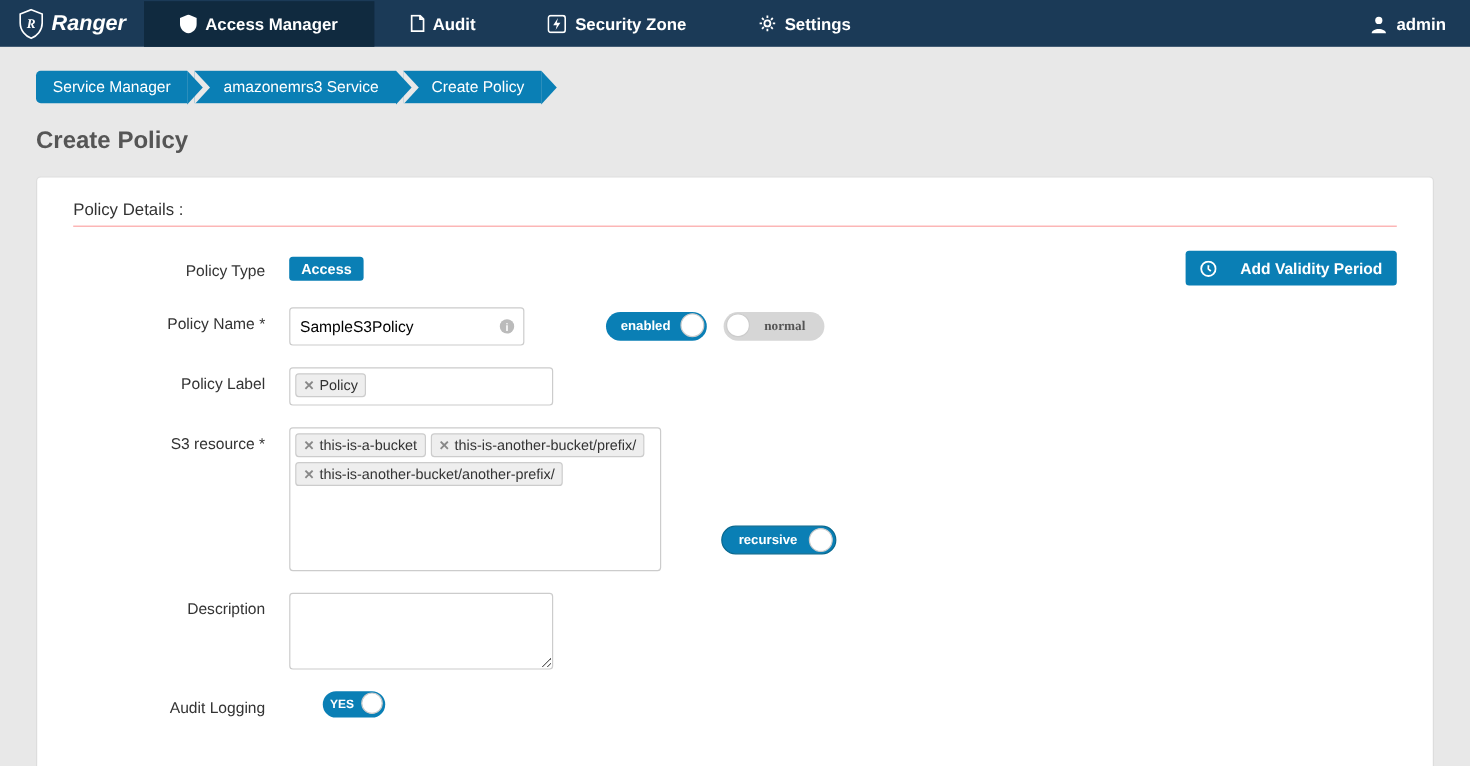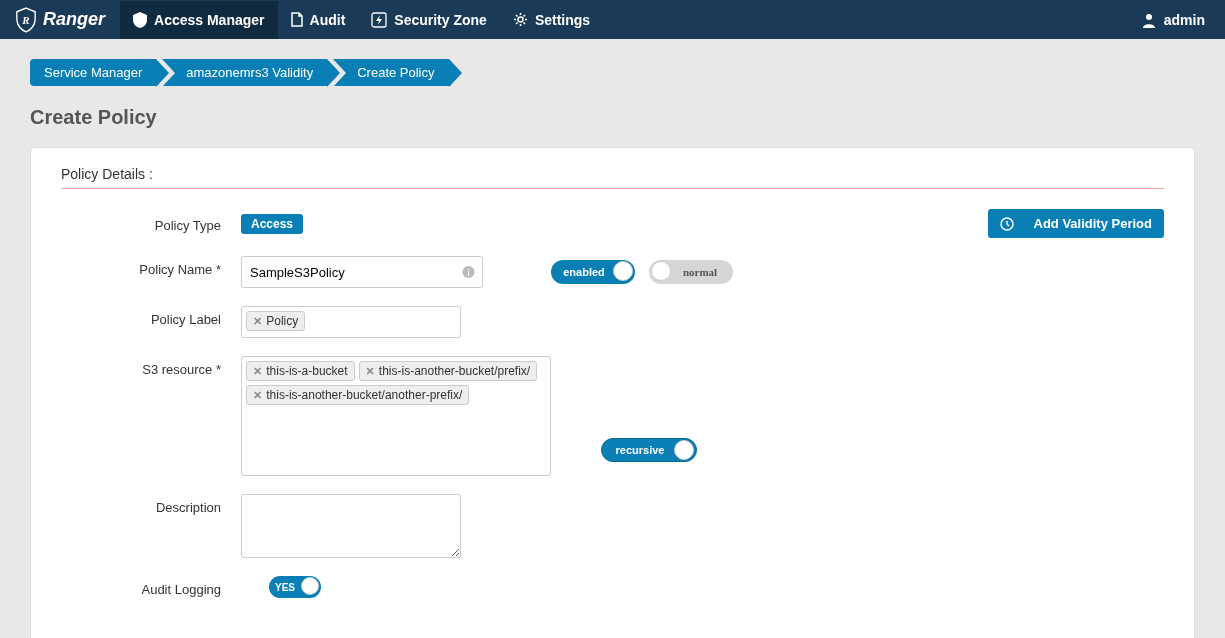--- a/index.html
+++ b/index.html
@@ -1,21 +1,21 @@
 <!DOCTYPE html>
 <html><head>
 <meta charset="utf-8">
 <style>
 * { box-sizing: border-box; margin: 0; padding: 0; }
 body { font-family: "Helvetica Neue", Arial, sans-serif; background: #e8e8e8; font-size: 13px; color: #333; }
 
 .navbar { background: #1b3a57; height: 39px; display: flex; align-items: center; padding: 0; }
 .logo { display: flex; align-items: center; padding: 0 15px; color: white; font-style: italic; font-weight: bold; font-size: 18px; gap: 6px; }
 .logo-icon { width: 22px; height: 26px; }
-.nav-item { padding: 0 13px; height: 38px; display: flex; align-items: center; color: #fff; gap: 7px; font-size: 14px; font-weight: bold; cursor: pointer; text-align: center; }
+.nav-item { padding: 0 30px; height: 38px; display: flex; align-items: center; color: #fff; gap: 7px; font-size: 14px; font-weight: bold; cursor: pointer; text-align: center; }
 .nav-item.active { background: #102a3f; }
 .nav-spacer { flex: 1; }
 .nav-user { padding: 0 20px; color: white; display: flex; align-items: center; gap: 7px; font-weight: bold; font-size: 14px; }
 
 .page { padding: 20px 30px; }
 
 .breadcrumb { display: flex; margin-bottom: 20px; }
 .crumb { position: relative; background: #0a7fb5; color: #fff; padding: 6px 14px 6px 24px; font-size: 13px; margin-right: 6px; }
 .crumb:first-child { padding-left: 14px; border-radius: 4px 0 0 4px; }
 .crumb::after { content: ""; position: absolute; right: -13px; top: 0; width: 0; height: 0; border-top: 14px solid transparent; border-bottom: 14px solid transparent; border-left: 13px solid #0a7fb5; z-index: 2; }
@@ -28,21 +28,21 @@
 .section-header { font-weight: normal; font-size: 14px; color: #333; padding-bottom: 6px; border-bottom: 1px solid #fca5a5; margin-bottom: 20px; }
 
 .form-row { display: flex; align-items: flex-start; margin-bottom: 18px; }
 .form-label { width: 180px; text-align: right; padding-right: 20px; padding-top: 6px; font-size: 13px; color: #333; }
 .form-controls { display: flex; align-items: center; gap: 14px; flex-wrap: wrap; }
 
 .badge-blue { background: #0a7fb5; color: #fff; padding: 3px 10px; border-radius: 3px; font-size: 12px; font-weight: bold; }
 
 .btn-validity { margin-left: auto; background: #0a7fb5; color: #ffffff; border: none; padding: 7px 12px; border-radius: 3px; font-size: 13px; font-weight: bold; display: flex; align-items: center; gap: 20px; cursor: pointer; }
 
-.text-input { border: 1px solid #ccc; border-radius: 3px; padding: 6px 8px; font-size: 13px; width: 242px; height: 32px; }
+.text-input { border: 1px solid #ccc; border-radius: 3px; padding: 6px 8px; font-size: 13px; width: 196px; height: 32px; }
 .input-wrap { position: relative; display: inline-block; }
 .input-info { position: absolute; right: 8px; top: 50%; transform: translateY(-50%); color: #999; }
 
 .toggle-pill { width: 84px; height: 24px; border-radius: 12px; position: relative; display: inline-flex; align-items: center; cursor: pointer; }
 .toggle-pill.on { background: #0a7fb5; }
 .toggle-pill.off { background: #d6d6d6; }
 .toggle-pill .knob { width: 20px; height: 20px; border-radius: 50%; background: #fff; border: 1px solid #ccc; position: absolute; top: 1px; }
 .toggle-pill.on .knob { right: 2px; }
 .toggle-pill.off .knob { left: 2px; }
 .toggle-pill .tlabel { flex: 1; text-align: center; font-size: 11px; font-weight: bold; }
@@ -115,21 +115,21 @@
         <circle cx="8" cy="5" r="3" fill="#fff"></circle>
         <path fill="#fff" d="M2 16 C2 11 14 11 14 16 Z"></path>
       </svg>
     <span>admin</span>
   </div>
 </div>
 
 <div class="page">
   <div class="breadcrumb">
     <div class="crumb"><span>Service Manager</span></div>
-    <div class="crumb"><span>amazonemrs3 Validity</span></div>
+    <div class="crumb"><span>amazonemrs3 Service</span></div>
     <div class="crumb"><span>Create Policy</span></div>
   </div>
 
   <h1 class="page-title">Create Policy</h1>
 
   <div class="panel">
     <div class="section-header">Policy Details :</div>
 
     <div class="form-row row-top">
       <div class="form-label">Policy Type</div>

